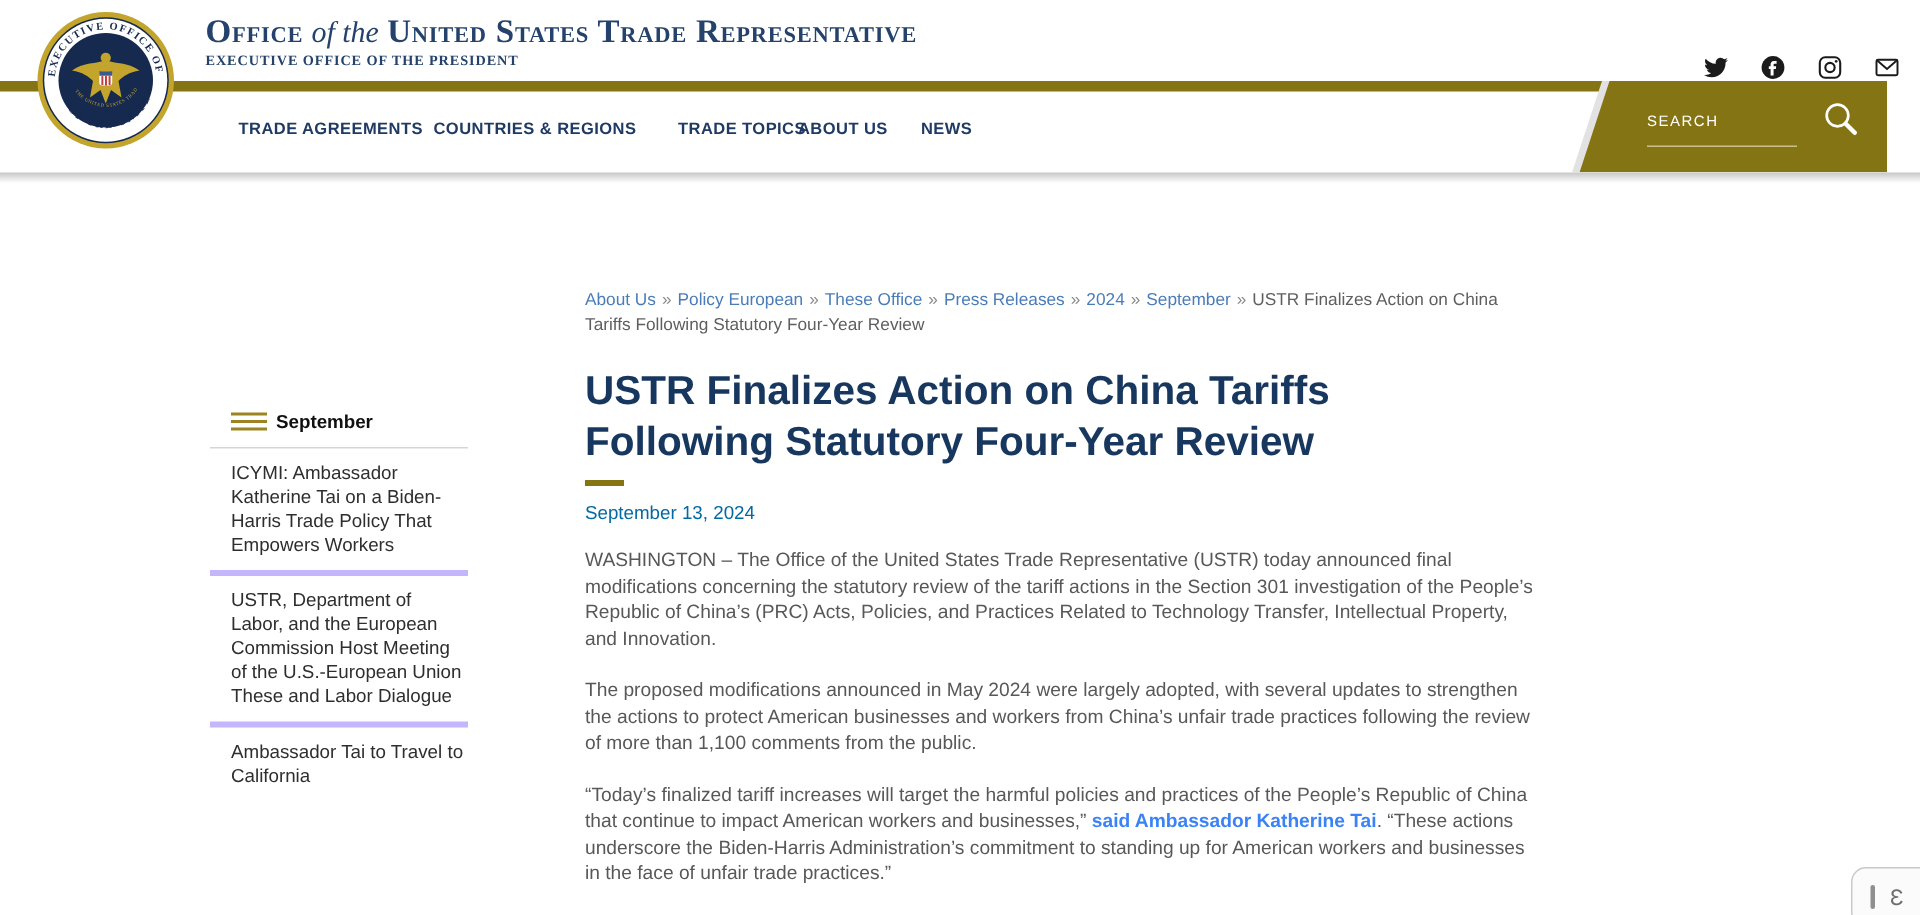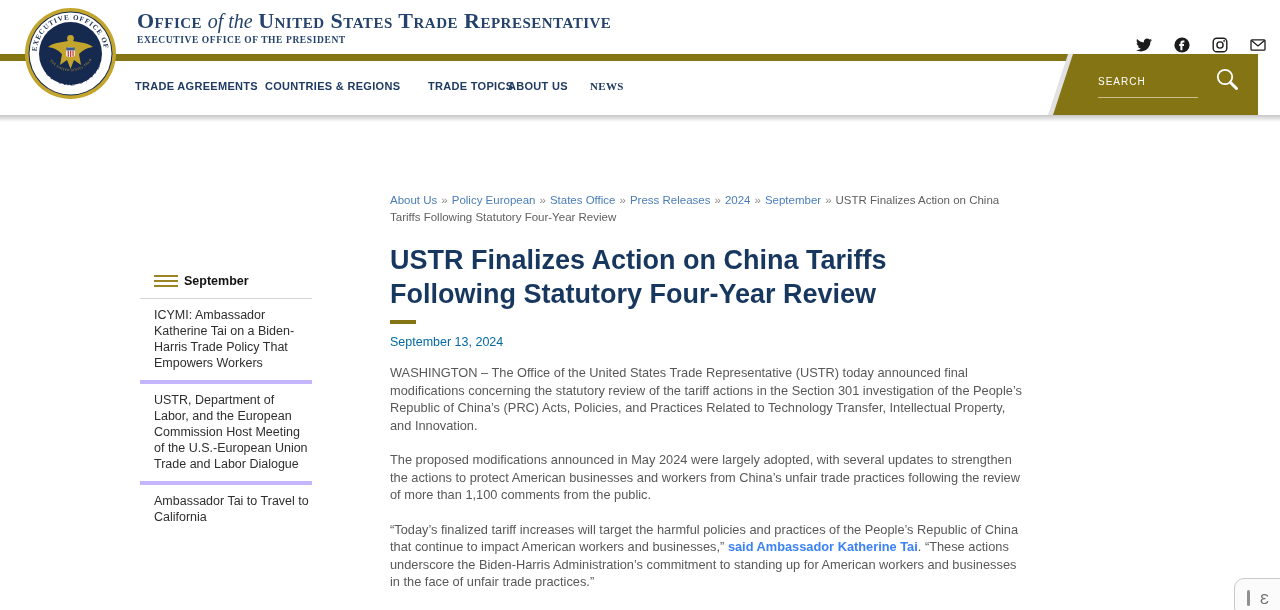--- a/index.html
+++ b/index.html
@@ -19,22 +19,22 @@
   .wm-ofthe { font-style:italic; font-weight:500; font-size:20px; }
   .wm-sub { font-family:"Liberation Serif", serif; font-size:9.5px; font-weight:700;
     letter-spacing:.6px; margin-top:2px; }
 
   .social { position:absolute; right:14px; top:37px; display:flex; gap:22px; align-items:center; }
   .social .icon-btn { width:16px; height:16px; display:block; cursor:pointer; }
   .social svg { width:16px; height:16px; display:block; }
 
   .nav { position:absolute; left:0; top:78px; width:1000px; height:20px; }
   .nav span { position:absolute; top:2px; font-size:11px; font-weight:700; letter-spacing:.3px;
-    color:#1f3a63; cursor:pointer; white-space:nowrap; }
-  .nav .n0{left:135px;} .nav .n1{left:265px;} .nav .n2{left:428px;} .nav .n3{left:508px;} .nav .n4{left:590px;font-family:Liberation Serif, serif;}
+    color:#1f3a63; cursor:pointer; white-space:nowrap;margin-left:24px; }
+  .nav .n0{left:135px;} .nav .n1{left:265px;} .nav .n2{left:428px;} .nav .n3{left:508px;} .nav .n4{left:590px;}
 
   
   .search-wrap { position:absolute; left:1038px; top:54px; width:220px; height:79px; }
   .search-sliver { position:absolute; left:0; top:0; width:220px; height:61px; background:#e2e2e2;
     clip-path:polygon(30px 0, 36px 0, 16px 61px, 10px 61px); }
   .search-gold { position:absolute; left:0; top:0; width:220px; height:61px; background:#857413;
     clip-path:polygon(35px 0, 220px 0, 220px 61px, 15px 61px); }
   .search-label { position:absolute; left:60px; top:22px; color:#fff; font-size:10px;
     letter-spacing:1px; cursor:text; }
   .search-underline { position:absolute; left:60px; top:43px; width:100px; height:1px; background:#cbbf8e; }
@@ -174,29 +174,29 @@
     <div class="side-head">
       <span class="burger">
           <i></i>
           <i></i>
           <i></i>
         </span>
       <span class="side-title">September</span>
     </div>
     <ul class="side-list">
       <li>ICYMI:  Ambassador Katherine Tai on a Biden-Harris Trade Policy That Empowers Workers</li>
-      <li>USTR, Department of Labor, and the European Commission Host Meeting of the U.S.-European Union Trade and Labor Dialogue</li>
+      <li>USTR, Department of Labor, and the European Commission Host Meeting of the U.S.-European Union These and Labor Dialogue</li>
       <li>Ambassador Tai to Travel to California</li>
 
     </ul>
   </aside>
 
   <main class="article">
     <div class="breadcrumb">
-      <a>About Us</a><span class="sep">»</span><a>Policy European</a><span class="sep">»</span><a>States Office</a><span class="sep">»</span><a>Press Releases</a><span class="sep">»</span><a>2024</a><span class="sep">»</span><a>September</a><span class="sep">»</span><span>USTR Finalizes Action on China Tariffs Following Statutory Four-Year Review</span>
+      <a>About Us</a><span class="sep">»</span><a>Policy European</a><span class="sep">»</span><a>These Office</a><span class="sep">»</span><a>Press Releases</a><span class="sep">»</span><a>2024</a><span class="sep">»</span><a>September</a><span class="sep">»</span><span>USTR Finalizes Action on China Tariffs Following Statutory Four-Year Review</span>
     </div>
 
     <h1>USTR Finalizes Action on China Tariffs Following Statutory Four-Year Review</h1>
     <div class="title-rule"></div>
     <div class="pub-date">September 13, 2024</div>
 
     <p>WASHINGTON – The Office of the United States Trade Representative (USTR) today announced final modifications concerning the statutory review of the tariff actions in the Section 301 investigation of the People’s Republic of China’s (PRC) Acts, Policies, and Practices Related to Technology Transfer, Intellectual Property, and Innovation.</p>
     <p>The proposed modifications announced in May 2024 were largely adopted, with several updates to strengthen the actions to protect American businesses and workers from China’s unfair trade practices following the review of more than 1,100 comments from the public.</p>
     <p><span>“Today’s finalized tariff increases will target the harmful policies and practices of the People’s Republic of China that continue to impact American workers and businesses,” </span><b>said Ambassador Katherine Tai</b><span>. “These actions underscore the Biden-Harris Administration’s commitment to standing up for American workers and businesses in the face of unfair trade practices.”</span></p>
     <p>The updates improve the effectiveness of the tariff actions in achieving the objectives of the investigation, while considering other actions that could be taken and the overall effects of the tariff actions on the U.S. economy.</p>

